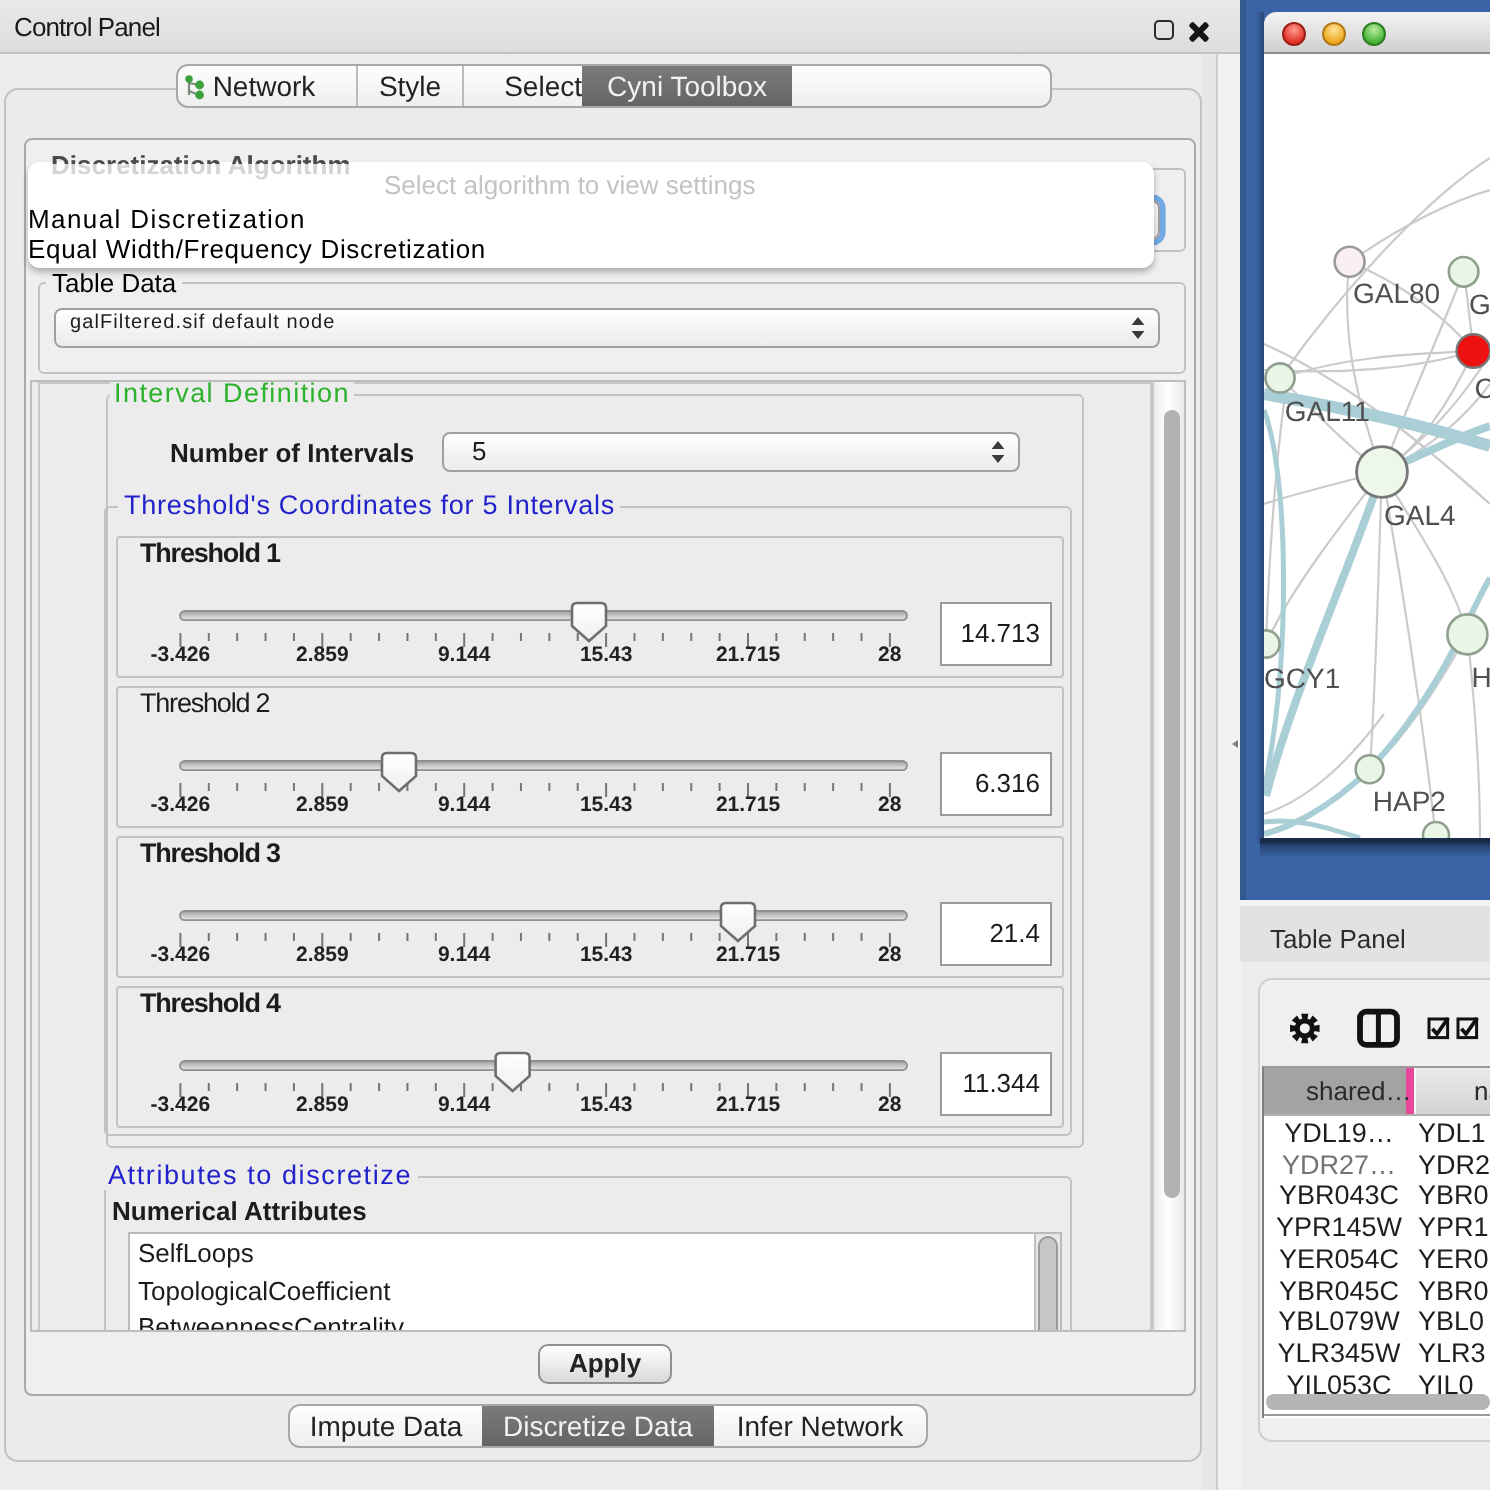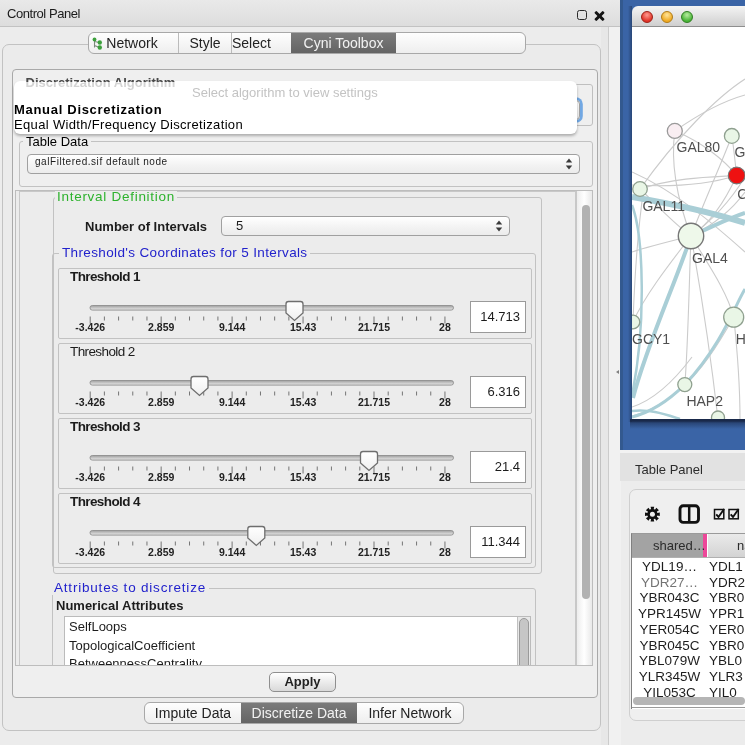--- a/index.html
+++ b/index.html
@@ -124,21 +124,21 @@
     </div>
 <div class="abs" style="left:2px;top:44px;width:599px;height:687px;border:1px solid #c2c2c2;border-radius:7px;background:#ebebeb"></div>
 <div class="abs" style="left:88px;top:32px;width:438px;height:22px;border:1px solid #a8a8a8;border-radius:6px;overflow:hidden;display:flex;background:linear-gradient(#fefefe,#eeeeee)">
       <div style="width:89.0px;height:100%;line-height:20px;text-align:center;font-size:14px;color:#222;padding-right:17px;"><svg width="11" height="13" viewBox="0 0 11 13" style="vertical-align:-2px;margin-right:3px">
           <path d="M2.5,2.5 L2.5,10.5 M2.5,4.5 L7.5,5.5 M2.5,8.5 L7.5,10.5" stroke="#7a8a7a" stroke-width="1.1" fill="none"></path>
           <circle cx="2.5" cy="2.5" r="1.9" fill="#3ca03c"></circle>
           <circle cx="7.8" cy="5.5" r="2.2" fill="#3ca03c"></circle>
           <circle cx="7.8" cy="10.5" r="2.2" fill="#3ca03c"></circle>
         </svg>Network</div>
       <div style="width:53.0px;height:100%;line-height:20px;text-align:center;font-size:14px;color:#222;border-left:1px solid #bbbbbb;">Style</div>
-      <div style="width:60.0px;height:100%;line-height:20px;text-align:left;font-size:14px;color:#222;border-left:1px solid #bbbbbb;">Select</div>
+      <div style="width:60.0px;height:100%;line-height:20px;text-align:right;font-size:14px;color:#222;border-left:1px solid #bbbbbb;">Select</div>
       <div style="width:105.0px;height:100%;line-height:20px;text-align:center;font-size:14px;background:linear-gradient(#7b7b7b,#646464);color:#f2f2f2;">Cyni Toolbox</div>
       <div style="width:129.0px;height:100%;line-height:20px;text-align:center;font-size:14px;color:#222;margin-top:41px;">jActiveMNodules</div>
     </div>
 <div class="abs" style="left:12px;top:69px;width:586px;height:629px;border:1px solid #a9a9a9;border-radius:4px;background:#efefef"></div>
 <div class="grp" style="left:19px;top:84px;width:574px;height:42px;border-color:#bfbfbf"></div>
 <div class="abs aqua" style="left:26px;top:100px;width:554px;height:19.5px;border-radius:4px;box-shadow:0 0 0 2.8px rgba(100,160,225,0.9)"></div>
 <div class="grp" style="left:19px;top:141px;width:574px;height:46px"></div>
 <div class="gl" style="left:23px;top:135px;background:#efefef;color:#000000;font-size:13px">Table Data</div>
 <div class="abs aqua" style="left:26.5px;top:154px;width:553px;height:19.5px;border-radius:4px"></div>
 <div class="lbl" style="left:35px;top:156px;font-size:10px;letter-spacing:0.55px">galFiltered.sif default node</div>
@@ -351,14 +351,14 @@
       <div style="width:96.0px;height:100%;line-height:20px;text-align:center;font-size:14px;color:#222;">Impute Data</div>
       <div style="width:116.0px;height:100%;line-height:20px;text-align:center;font-size:14px;background:linear-gradient(#7b7b7b,#646464);color:#f2f2f2;">Discretize Data</div>
       <div style="width:106.0px;height:100%;line-height:20px;text-align:center;font-size:14px;color:#222;">Infer Network</div>
     </div>
 <div class="abs" style="left:14px;top:81px;width:563px;height:53px;background:#ffffff;border-radius:6px;box-shadow:0 2px 3px rgba(0,0,0,0.28)"></div>
 <div class="lbl" style="left:25.5px;top:75px;font-size:13px;font-weight:bold;color:#d4d4d4">Discretization Algorithm</div>
 <div class="abs" style="left:20px;top:73px;width:210px;height:8.5px;overflow:hidden">
       <div class="lbl" style="left:5.5px;top:2px;font-size:13px;font-weight:bold;color:#4a4a4a">Discretization Algorithm</div>
     </div>
 <div class="lbl" style="left:192px;top:85px;font-size:13px;font-weight:normal;color:#c3c3c3">Select algorithm to view settings</div>
-<div class="lbl" style="left:14px;top:102px;font-size:13px;font-weight:bold;letter-spacing:0.7px;color:#000">Manual Discretization</div>
+<div class="lbl" style="left:14px;top:102px;font-size:13px;font-weight:normal;letter-spacing:0.7px;color:#000">Manual Discretization</div>
 <div class="lbl" style="left:14px;top:116.5px;font-size:13px;letter-spacing:0.34px;color:#000">Equal Width/Frequency Discretization</div>
 </div>
 </body></html>

